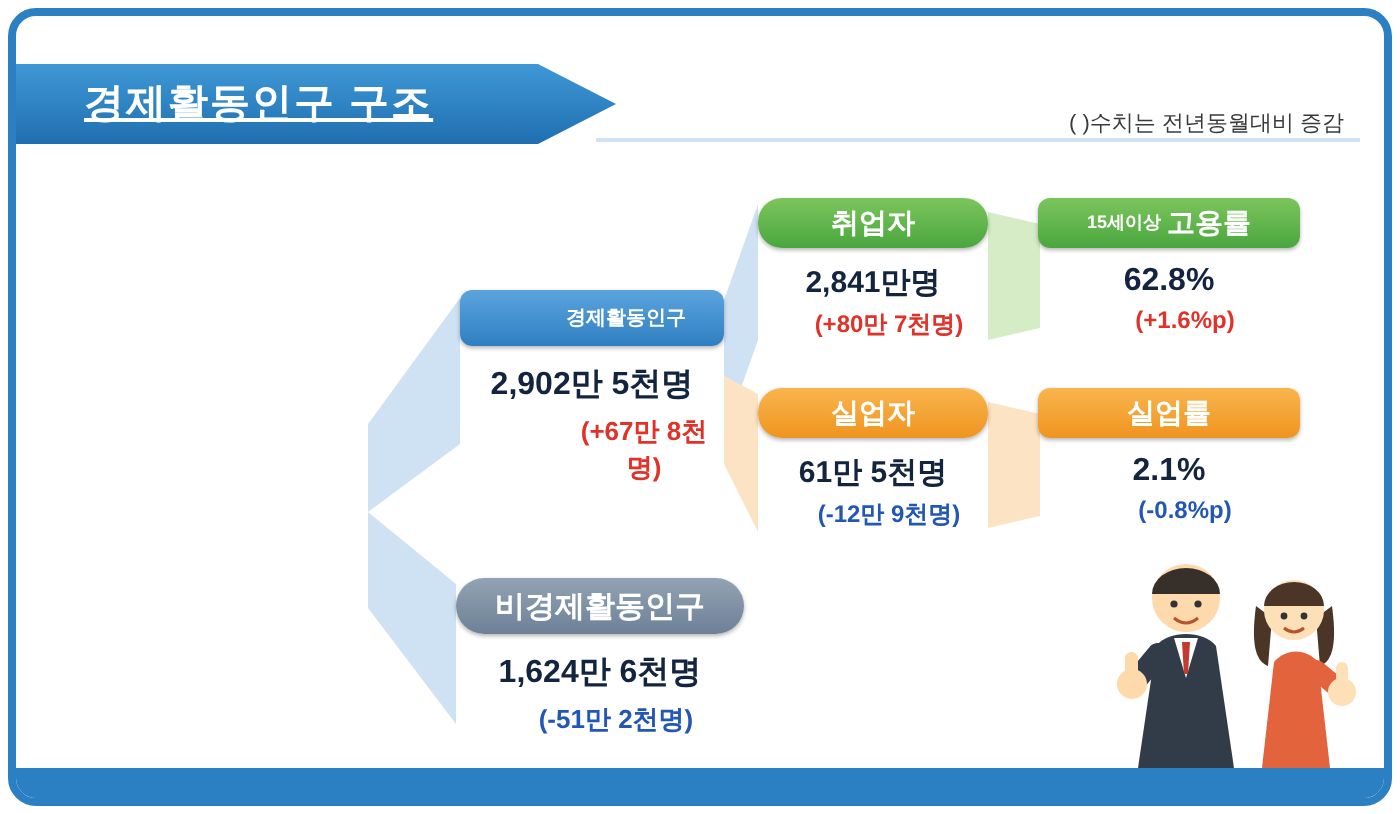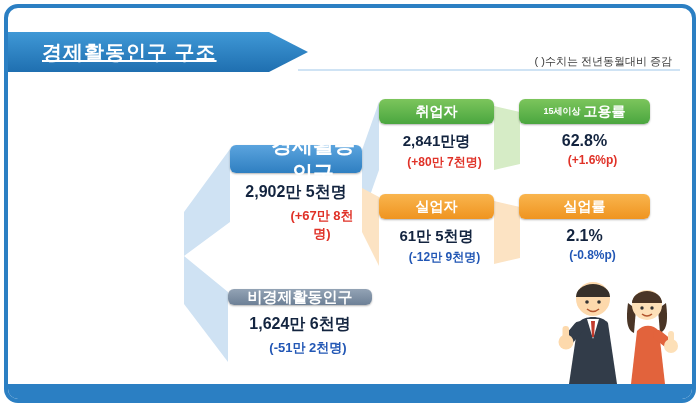--- a/index.html
+++ b/index.html
@@ -38,31 +38,31 @@
   .chg-neg { color:#2257b5; }
   .lbl-small { font-size:9px; font-weight:bold; }
 
   
   .n-pop   { left:52px;  top:192px; width:130px; }
   .n-pop .hdr { width:124px; height:31px; font-size:16px; }
   .n-pop .val { font-size:18px; margin-top:14px; }
   .n-pop .chg { font-size:13px; margin-top:4px; }
 
   .n-econ  { left:222px; top:137px; width:132px; }
-  .n-econ .hdr { width:132px; height:28px; font-size:21px;padding-left:34px; }
+  .n-econ .hdr { width:132px; height:28px; font-size:10px;padding-left:34px; }
   .n-econ .val { font-size:16px; margin-top:9px; }
   .n-econ .chg { font-size:13px; margin-top:4px;padding-left:36px; }
 
   .n-nonecon { left:220px; top:281px; width:144px; }
-  .n-nonecon .hdr { width:144px; height:16px; font-size:15px; }
+  .n-nonecon .hdr { width:144px; height:28px; font-size:15px;border-radius:14px; }
   .n-nonecon .val { font-size:16px; margin-top:9px; }
   .n-nonecon .chg { font-size:13px; margin-top:4px; }
 
   .n-sm { width:115px; }
-  .n-sm .hdr { width:100%; height:25px; font-size:14px; }
+  .n-sm .hdr { width:100%; height:25px; font-size:14px;border-radius:12px; }
   .n-sm .val { font-size:15px; margin-top:8px; }
   .n-sm .chg { font-size:12px; margin-top:3px; }
 
   .n-emp    { left:371px; top:91px; }
   .n-rate1  { left:511px; top:91px; width:131px; }
   .n-unemp  { left:371px; top:186px; }
   .n-rate2  { left:511px; top:186px; width:131px; }
   .n-rate1 .hdr, .n-rate2 .hdr { width:100%; height:25px; font-size:14px;text-align:right; }
   .n-rate1 .val, .n-rate2 .val { font-size:16px; margin-top:8px; }
   .n-rate1 .chg, .n-rate2 .chg { font-size:12px; margin-top:3px; }

